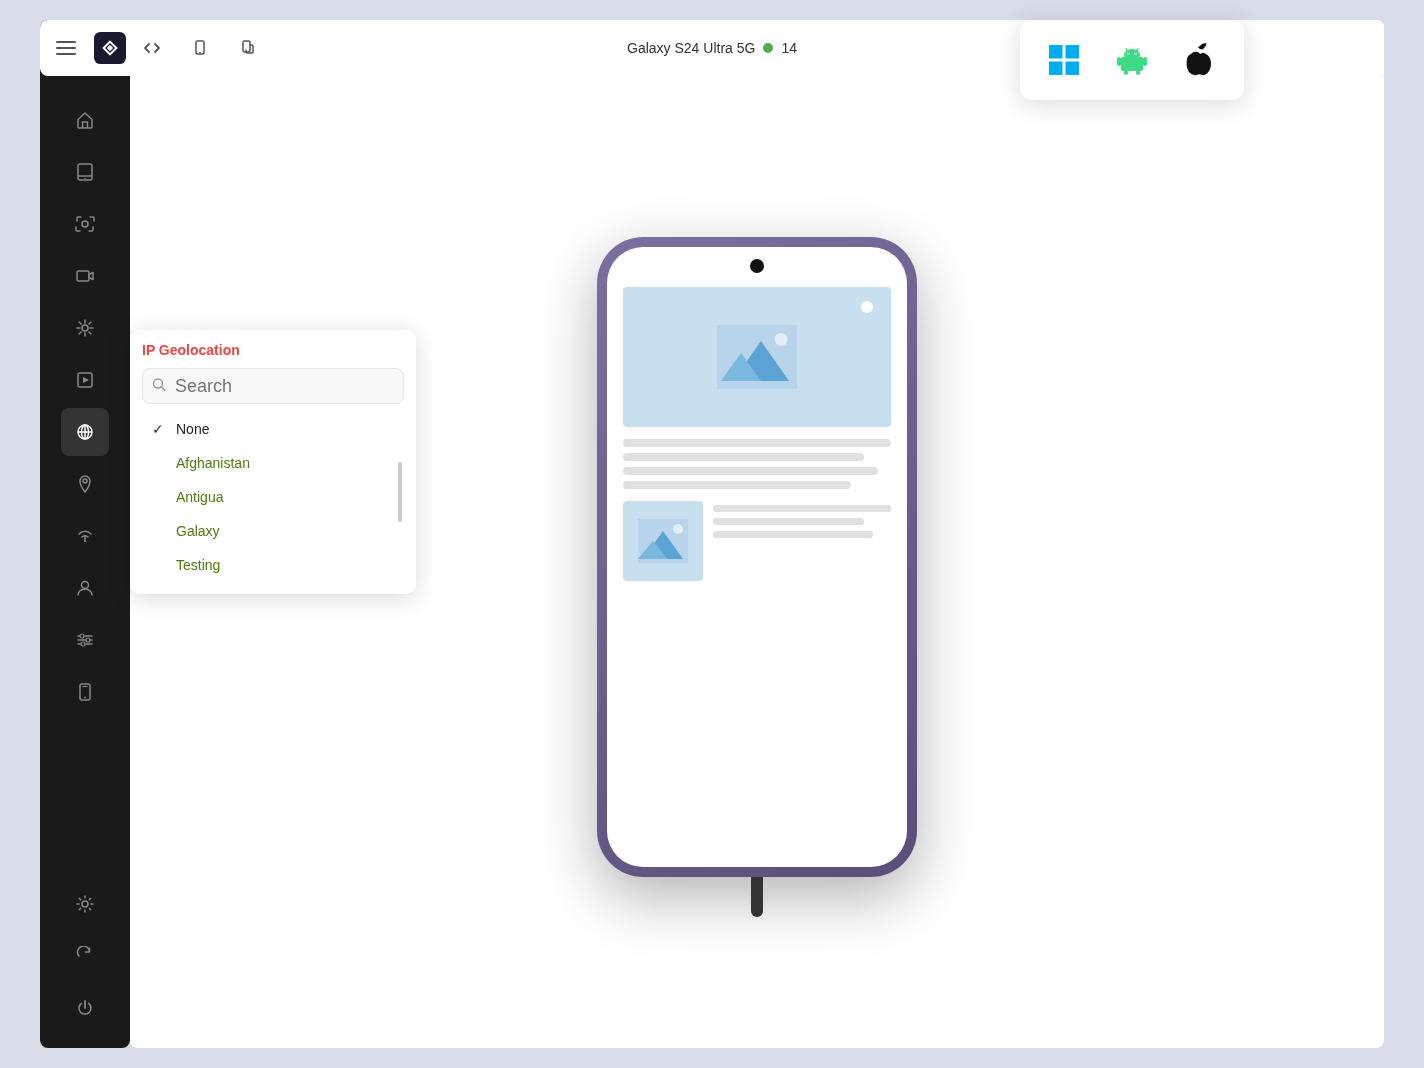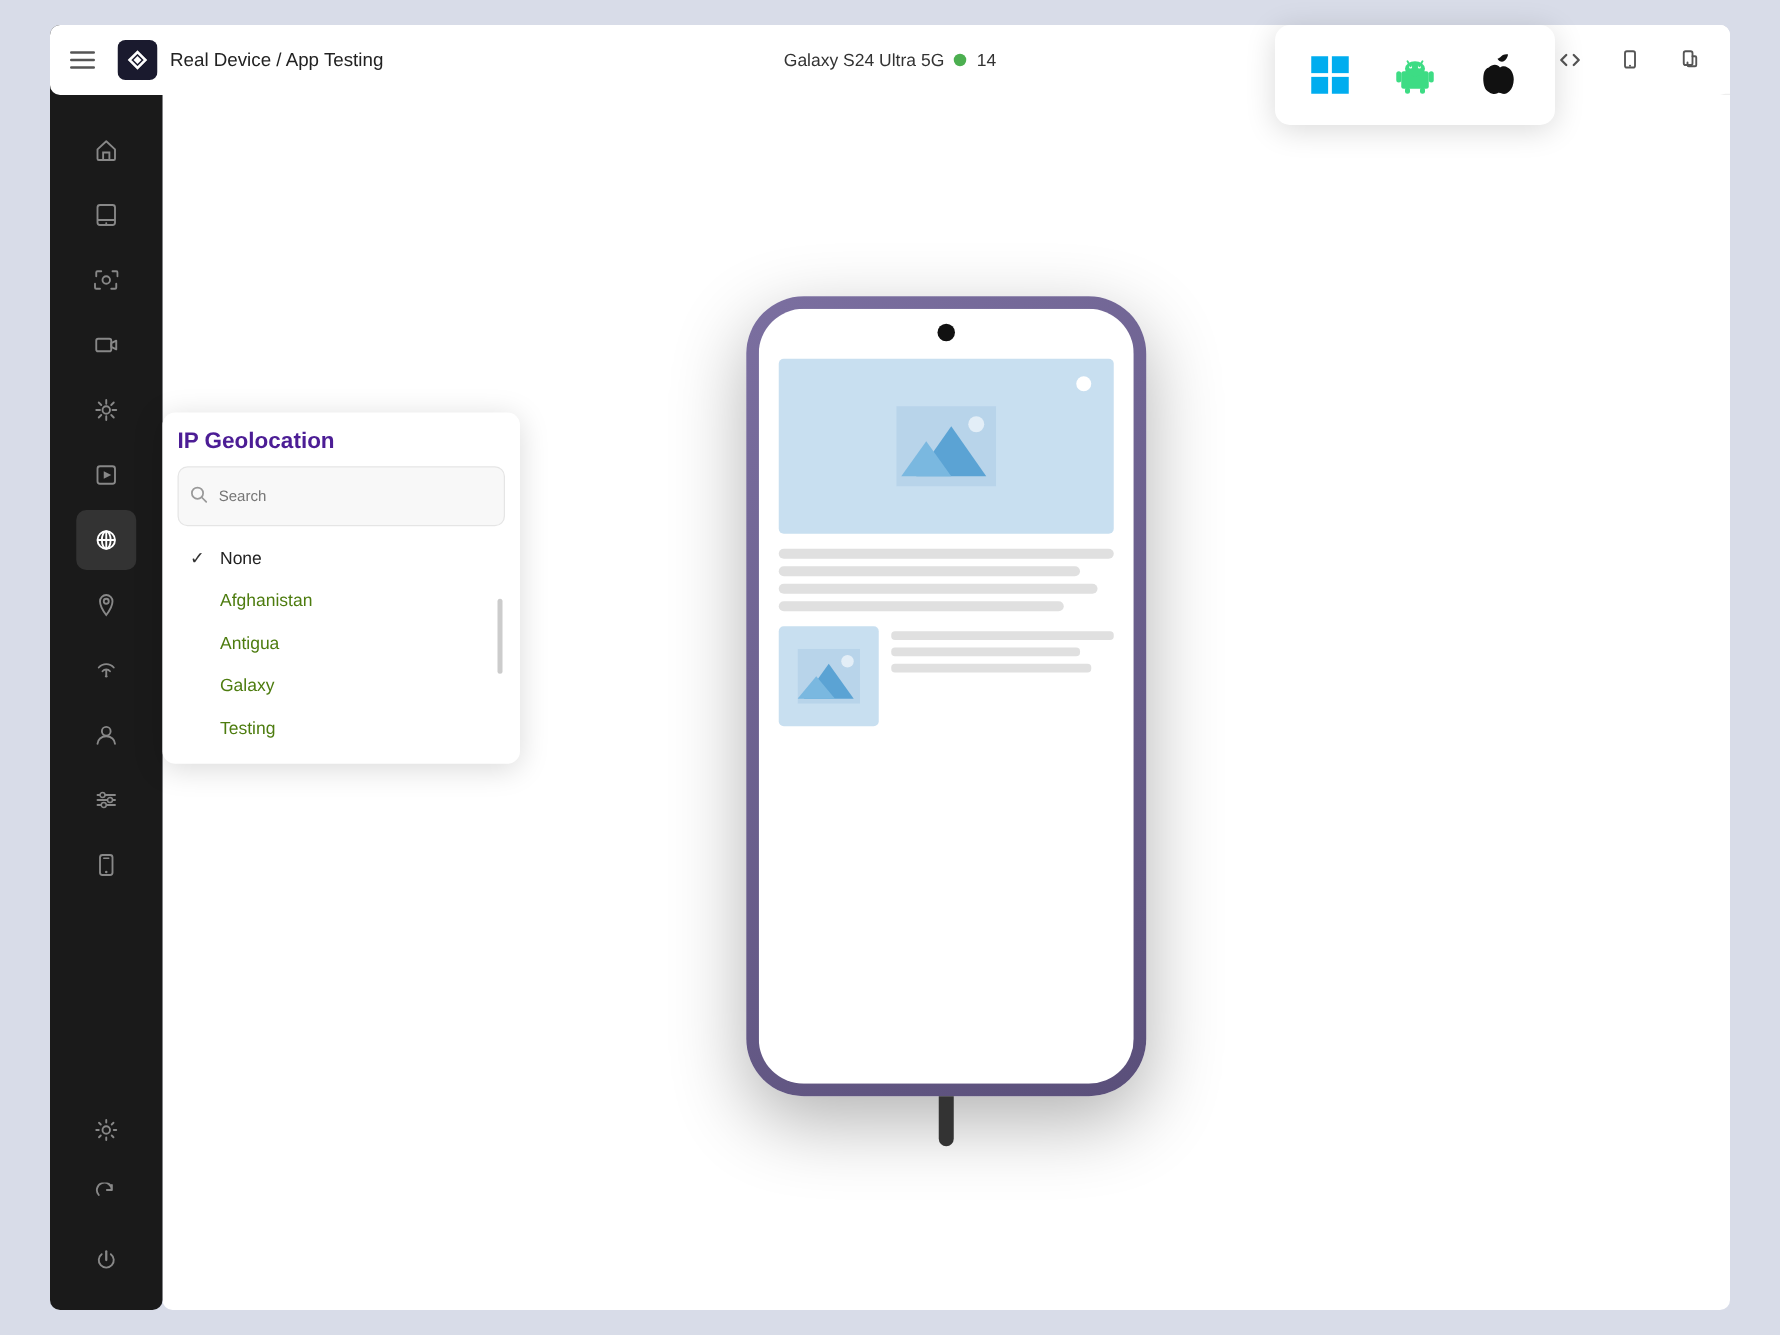--- a/index.html
+++ b/index.html
@@ -275,44 +275,44 @@
       left: 130px;
       top: 330px;
       width: 286px;
       background: #fff;
       border-radius: 10px;
       box-shadow: 0 4px 24px rgba(0,0,0,0.15);
       z-index: 100;
       padding: 12px;
     }
     .geo-title {
-      font-size: 18px;
+      font-size: 14px;
       font-weight: 600;
-      color: #4c1d95;
+      color: #ef4444;
       margin-bottom: 10px;
     }
     .geo-search-wrap {
       position: relative;
       margin-bottom: 8px;
     }
     .geo-search-icon {
       position: absolute;
       left: 10px;
       top: 50%;
       transform: translateY(-50%);
       color: #999;
       font-size: 14px;
     }
     .geo-search-input {
       width: 100%;
-      height: 48px;
+      height: 36px;
       border: 1px solid #e5e5e5;
       border-radius: 8px;
       padding: 0 12px 0 32px;
-      font-size: 12px;
+      font-size: 18px;
       color: #666;
       background: #f8f8f8;
       outline: none;
     }
     .geo-list {
       max-height: 240px;
       overflow-y: auto;
     }
     .geo-list::-webkit-scrollbar { width: 4px; }
     .geo-list::-webkit-scrollbar-thumb { background: #ddd; border-radius: 2px; }
@@ -385,21 +385,20 @@
     <span></span>
     <span></span>
   </div>
   <div class="top-bar-logo">
     <svg viewBox="0 0 40 40" fill="none" xmlns="http://www.w3.org/2000/svg">
       <rect width="40" height="40" rx="8" fill="#1a1a2e"></rect>
       <path d="M12 20 L20 12 L28 20 L20 28 Z" fill="none" stroke="#fff" stroke-width="2.5"></path>
       <path d="M16 20 L20 16 L24 20 L20 24 Z" fill="#fff"></path>
     </svg>
   </div>
-  <div class="top-bar-title">Real Device / App Testing</div>
 
   <div class="top-bar-center">
     <span>Galaxy S24 Ultra 5G</span>
     <span class="android-dot"></span>
     <span>14</span>
   </div>
 
   <div class="top-bar-right">
     <div class="top-bar-icon-btn">
       <svg width="18" height="18" viewBox="0 0 18 18" fill="none">

